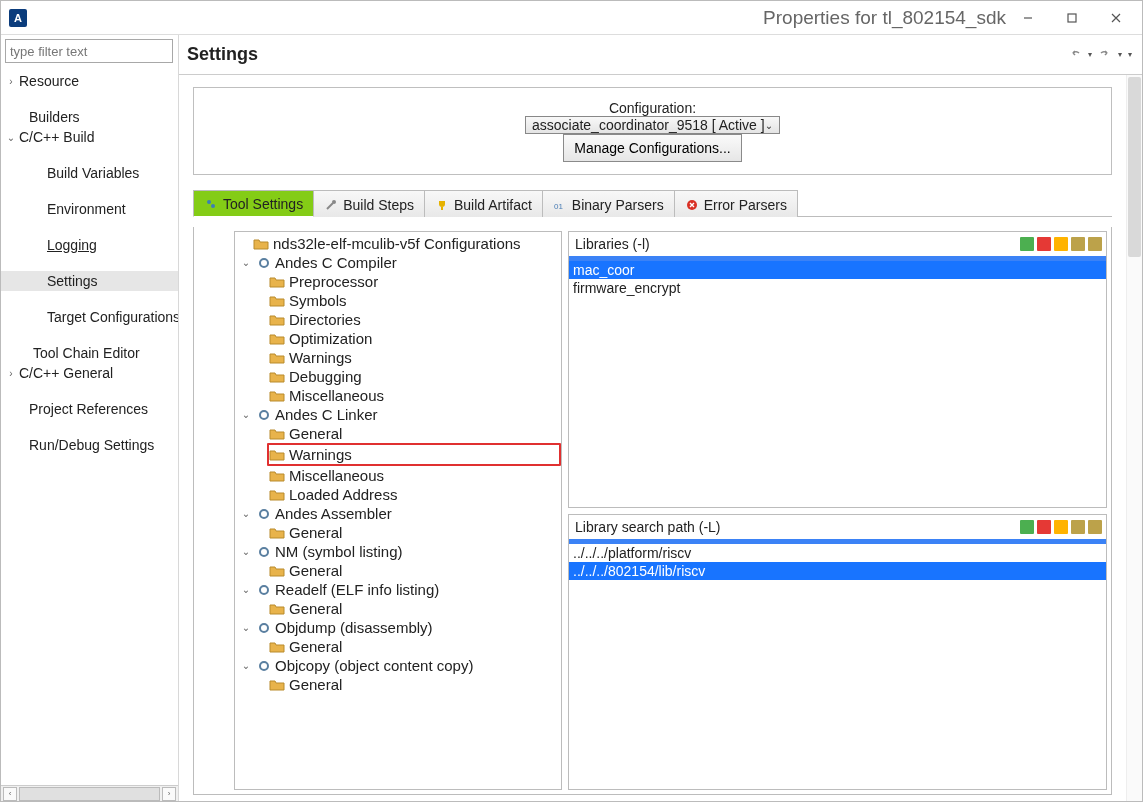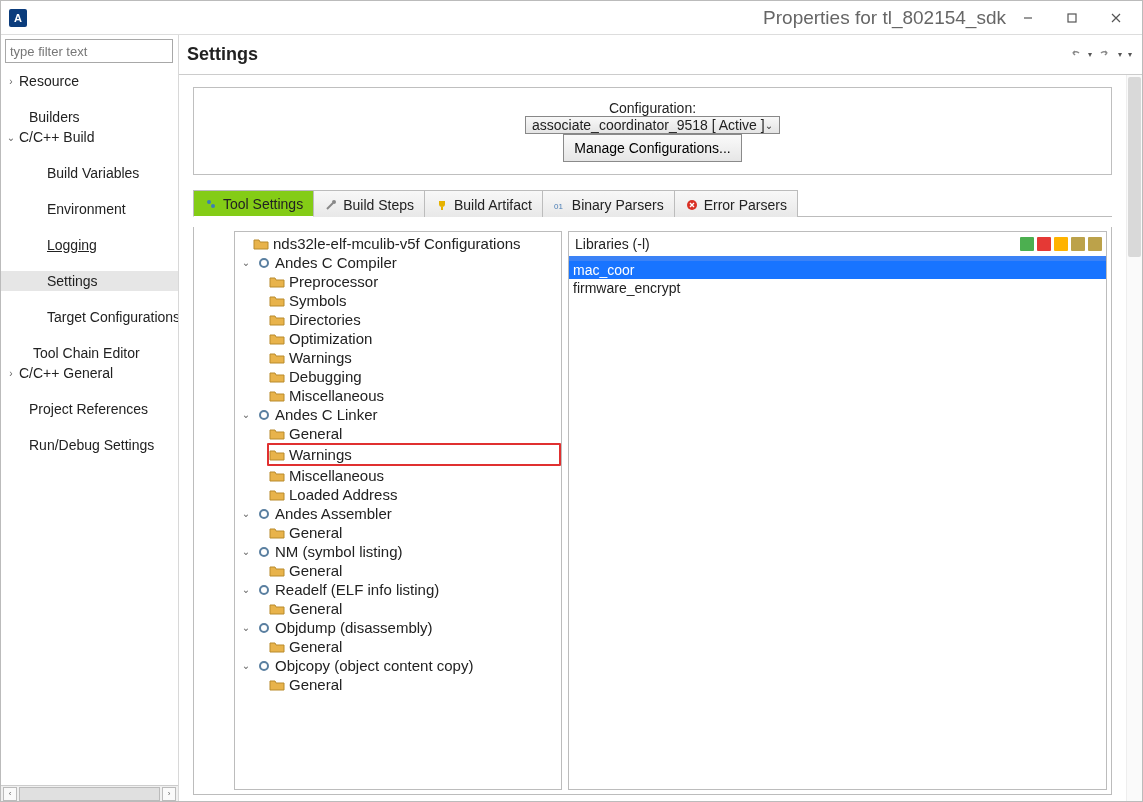--- a/index.html
+++ b/index.html
@@ -403,20 +403,36 @@
                 <span class="pbtn up"></span>
                 <span class="pbtn down"></span>
               </span>
             </div>
             <div class="list">
               <div class="list-row sel">mac_coor</div>
               <div class="list-row">firmware_encrypt</div>
             </div>
           </div>
 
+          <div class="panel">
+            <div class="panel-header">
+              <span class="panel-title">Library search path (-L)</span>
+              <span class="panel-btns">
+                <span class="pbtn add"></span>
+                <span class="pbtn del"></span>
+                <span class="pbtn edit"></span>
+                <span class="pbtn up"></span>
+                <span class="pbtn down"></span>
+              </span>
+            </div>
+            <div class="list">
+              <div class="list-row">../../../platform/riscv</div>
+              <div class="list-row sel">../../../802154/lib/riscv</div>
+            </div>
+          </div>
         </div>
       </div>
     </div>
 
     <div class="content-sb">
       <div class="thumb"></div>
     </div>
   </div>
 
 </div>

